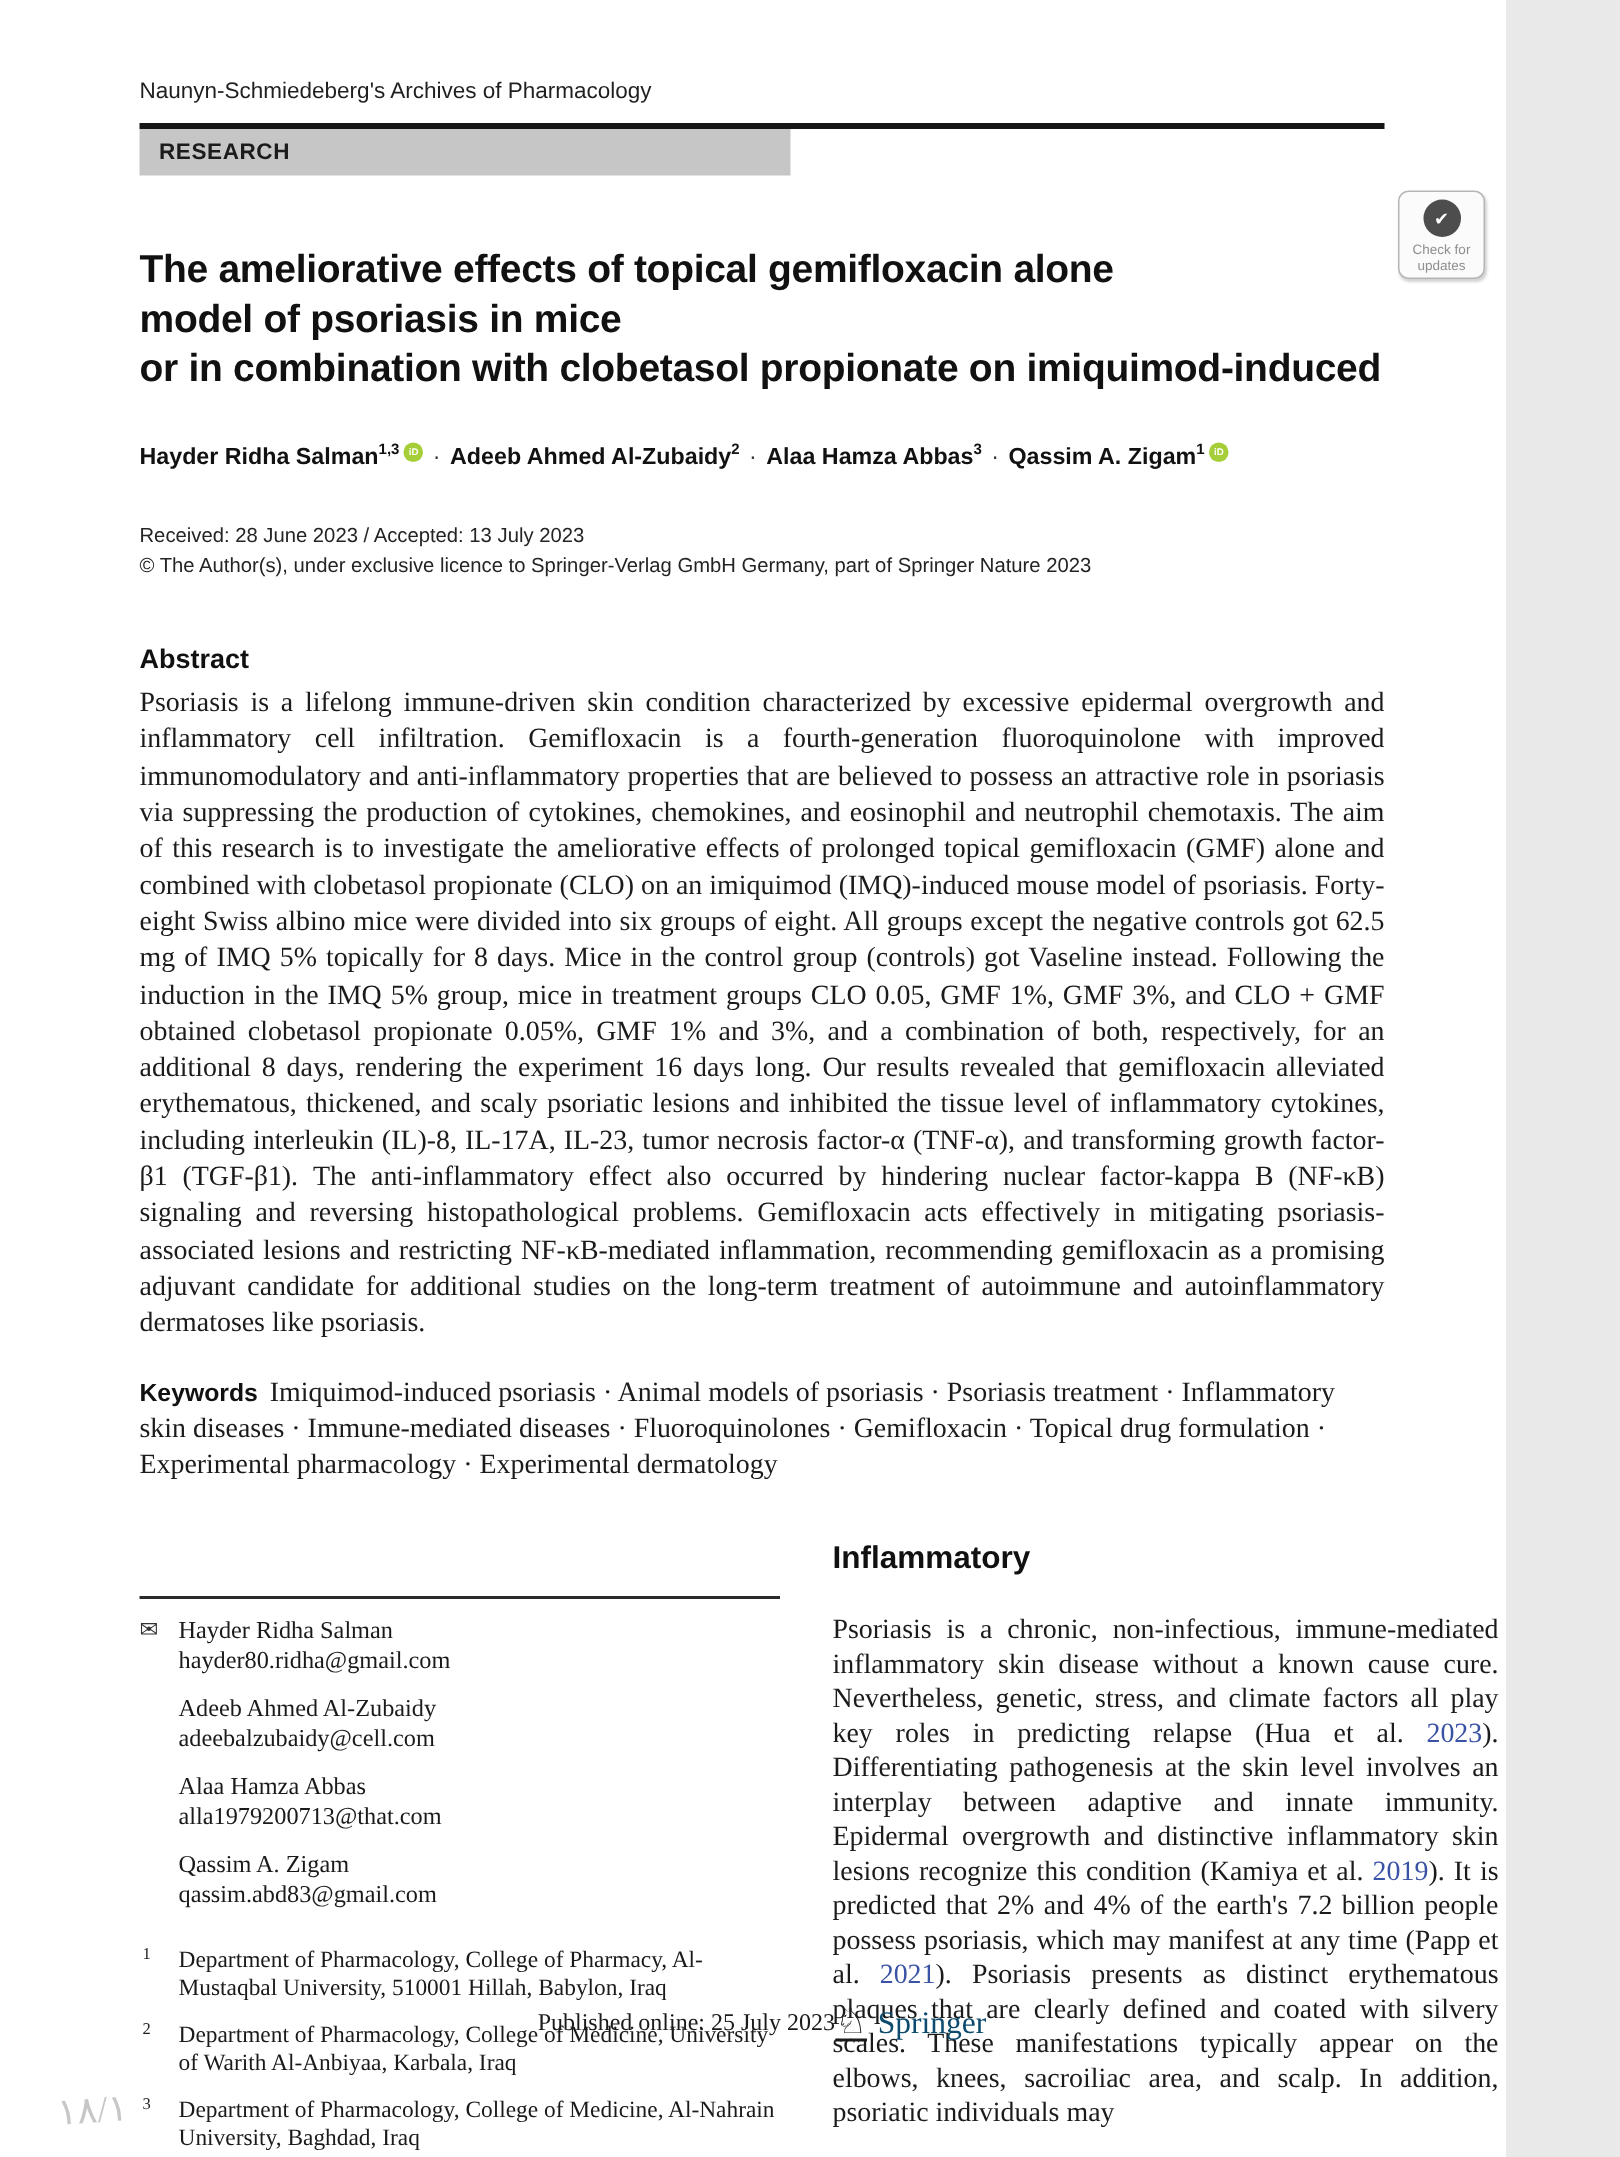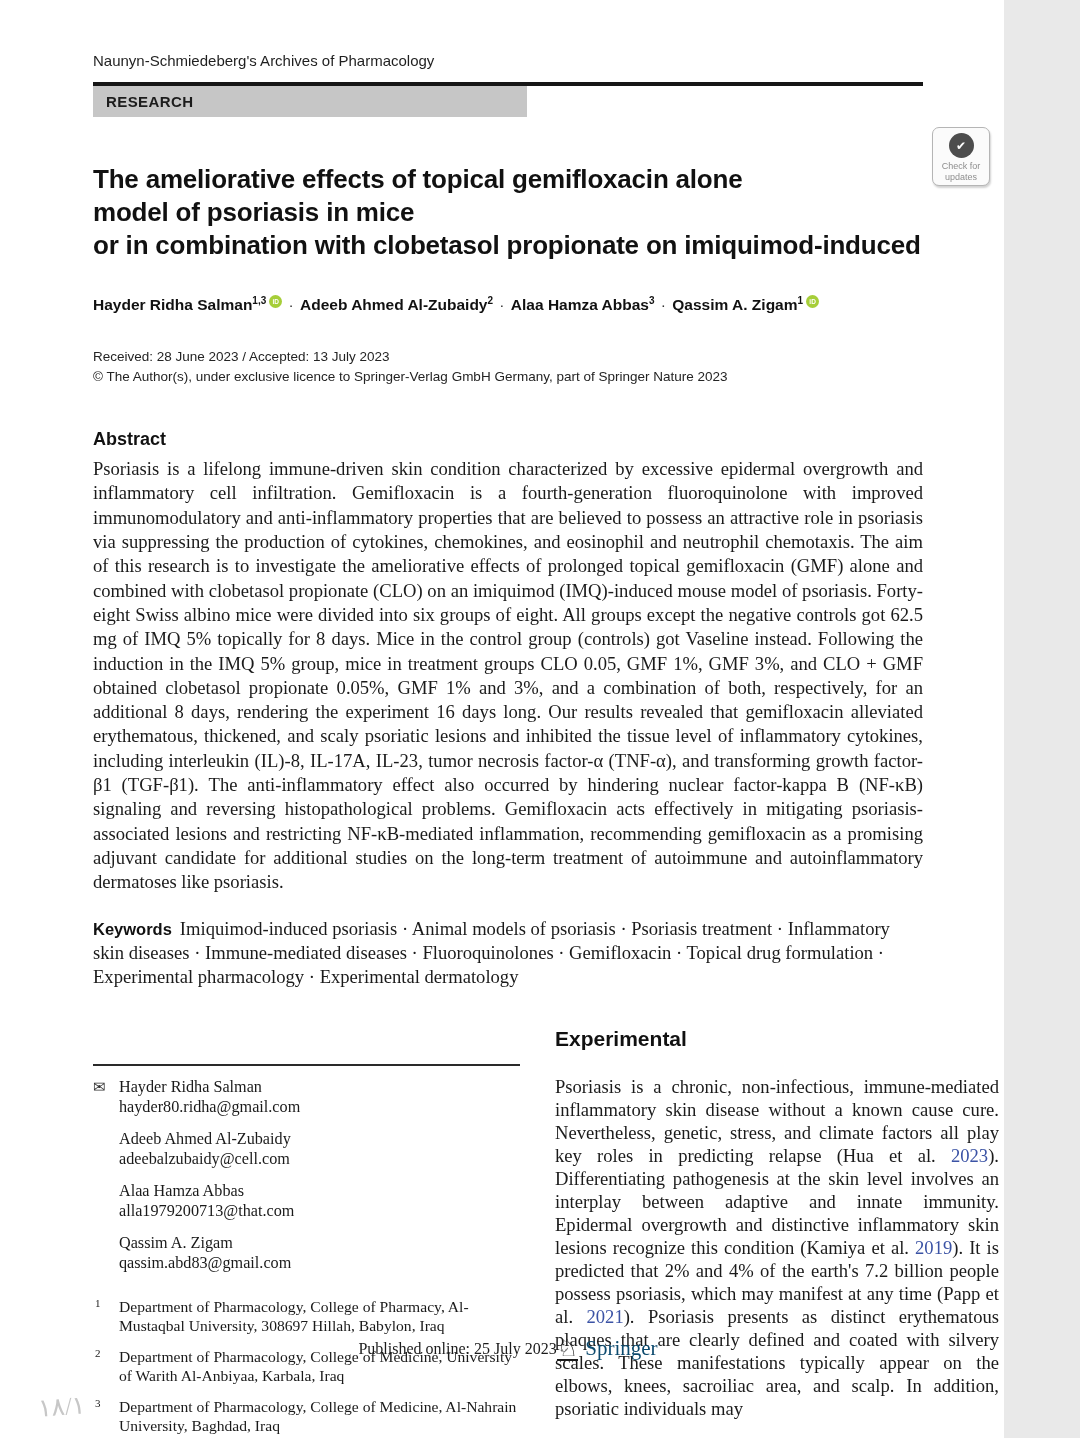--- a/index.html
+++ b/index.html
@@ -140,27 +140,27 @@
           <div class="contact">
             <div>Alaa Hamza Abbas</div>
             <div class="cmail">alla1979200713@that.com</div>
           </div>
           <div class="contact">
             <div>Qassim A. Zigam</div>
             <div class="cmail">qassim.abd83@gmail.com</div>
           </div>
         </div>
       <div class="affiliations">
-          <div class="affil"><span class="anum">1</span><span>Department of Pharmacology, College of Pharmacy, Al-Mustaqbal University, 308697 Hillah, Babylon, Iraq</span></div>
+          <div class="affil"><span class="anum">1</span><span>Department of Pharmacology, College of Pharmacy, Al-Mustaqbal University, 510001 Hillah, Babylon, Iraq</span></div>
           <div class="affil"><span class="anum">2</span><span>Department of Pharmacology, College of Medicine, University of Warith Al-Anbiyaa, Karbala, Iraq</span></div>
           <div class="affil"><span class="anum">3</span><span>Department of Pharmacology, College of Medicine, Al-Nahrain University, Baghdad, Iraq</span></div>
         </div>
     </div>
     <div class="col-right">
-      <div class="intro-heading">Experimental</div>
+      <div class="intro-heading">Inflammatory</div>
       <div class="intro-para"><span>Psoriasis is a chronic, non-infectious, immune-mediated inflammatory skin disease without a known cause cure. Nevertheless, genetic, stress, and climate factors all play key roles in predicting relapse (Hua et al. </span><span class="cite">2023</span><span>). Differentiating pathogenesis at the skin level involves an interplay between adaptive and innate immunity. Epidermal overgrowth and distinctive inflammatory skin lesions recognize this condition (Kamiya et al. </span><span class="cite">2019</span><span>). It is predicted that 2% and 4% of the earth's 7.2 billion people possess psoriasis, which may manifest at any time (Papp et al. </span><span class="cite">2021</span><span>). Psoriasis presents as distinct erythematous plaques that are clearly defined and coated with silvery scales. These manifestations typically appear on the elbows, knees, sacroiliac area, and scalp. In addition, psoriatic individuals may</span></div>
     </div>
   </div>
 
   <div class="footer">
     <div class="published">Published online: 25 July 2023</div>
     <div class="springer">
       <span class="knight">♘</span>
       <span class="sp-name">Springer</span>
     </div>

